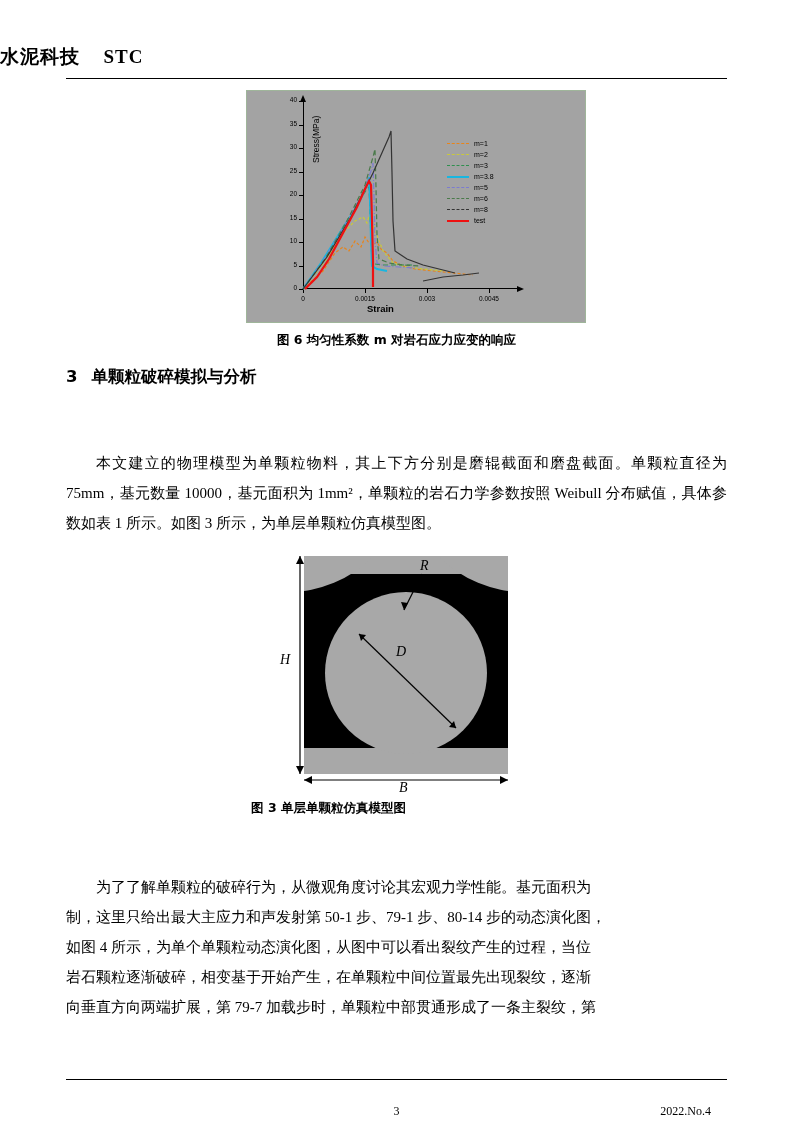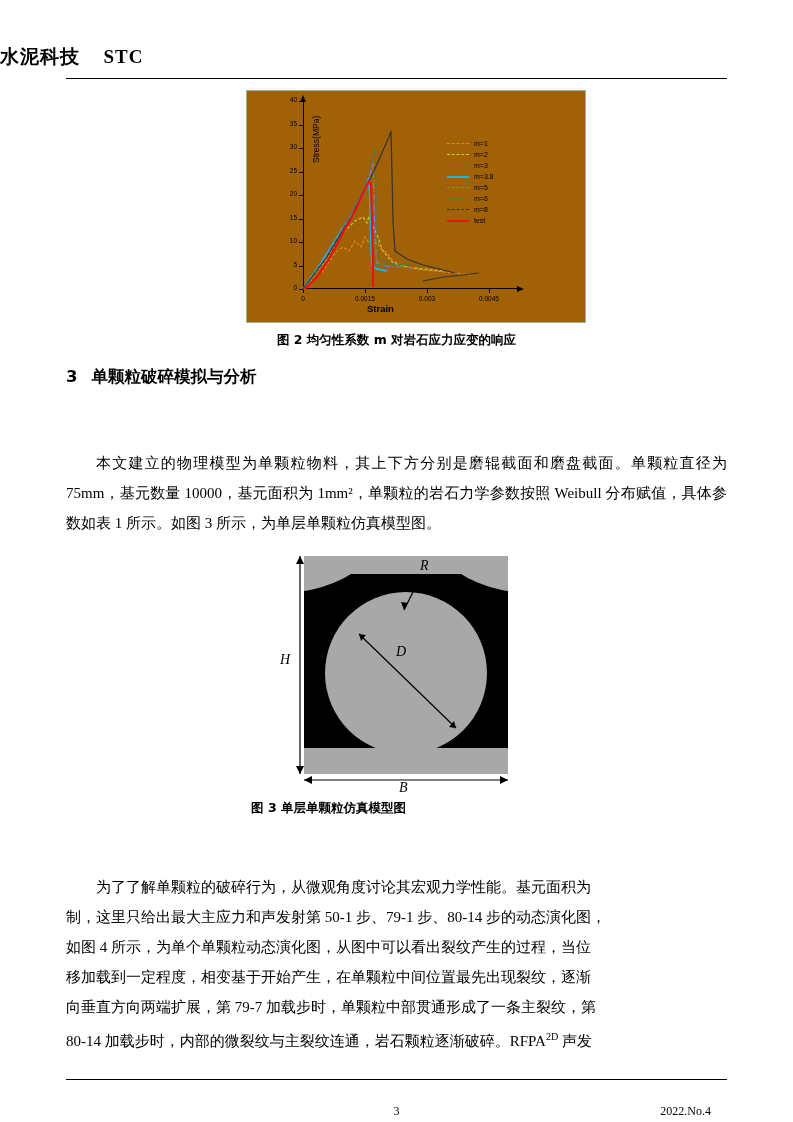--- a/index.html
+++ b/index.html
@@ -64,21 +64,21 @@
     text-align: center;
   }
 
   
   .fig2-box {
     position: absolute;
     top: 90px;
     left: 246px;
     width: 340px;
     height: 233px;
-    background: #a16207;
+    background: #a3a3a3;
     border: 1px solid #9fb59a;
     box-sizing: border-box;
   }
   .chart-area {
     position: absolute;
     left: 56px;
     top: 10px;
     width: 215px;
     height: 188px;
   }
@@ -395,21 +395,21 @@
         <span class="legend-swatch" style="border-top-color:#333333;border-top-style:dashed"></span>
         <span>m=8</span>
       </div>
       <div class="legend-row">
         <span class="legend-swatch" style="border-top-color:#ee1111;border-top-width:2.2px"></span>
         <span>test</span>
       </div>
     </div>
   </div>
 
-  <div class="fig-cap" style="top:332px">图 2  均匀性系数 m 对岩石应力应变的响应</div>
+  <div class="fig-cap" style="top:332px">图 6  均匀性系数 m 对岩石应力应变的响应</div>
 
   <div class="sec-heading" style="top:366px">
     <span class="num">3</span><span>单颗粒破碎模拟与分析</span>
   </div>
 
   <div class="para indent" style="top:404px">
     <span>本文建立的物理模型为单颗粒物料，其上下方分别是磨辊截面和磨盘截面。单颗粒直径为 75mm，基元数量 10000，基元面积为 1mm²，单颗粒的岩石力学参数按照 Weibull 分布赋值，具体参数如表 1 所示。如图 3 所示，为单层单颗粒仿真模型图。</span>
   </div>
 
   <div class="fig3-wrap">
@@ -451,27 +451,24 @@
   <div class="para indent" style="top:828px">
     <span>为了了解单颗粒的破碎行为，从微观角度讨论其宏观力学性能。基元面积为</span>
   </div>
   <div class="para" style="top:858px">
     <span>制，这里只给出最大主应力和声发射第 50-1 步、79-1 步、80-14 步的动态演化图，</span>
   </div>
   <div class="para" style="top:888px">
     <span>如图 4 所示，为单个单颗粒动态演化图，从图中可以看出裂纹产生的过程，当位</span>
   </div>
   <div class="para" style="top:918px">
-    <span>移加载到一定程度，相变基于开始产生，在单颗粒中间位置最先出现裂纹，逐渐</span>
+    <span>岩石颗粒逐渐破碎，相变基于开始产生，在单颗粒中间位置最先出现裂纹，逐渐</span>
   </div>
   <div class="para" style="top:948px">
     <span>向垂直方向两端扩展，第 79-7 加载步时，单颗粒中部贯通形成了一条主裂纹，第</span>
-  </div>
-  <div class="para" style="top:978px">
-    <span>80-14 加载步时，内部的微裂纹与主裂纹连通，岩石颗粒逐渐破碎。RFPA</span><sup>2D</sup><span> 声发</span>
   </div>
 
   <div class="rule-bottom"></div>
   <div class="footer">
     <span class="pg">3</span>
     <span class="fr">2022.No.4</span>
   </div>
 
 </div>
 

